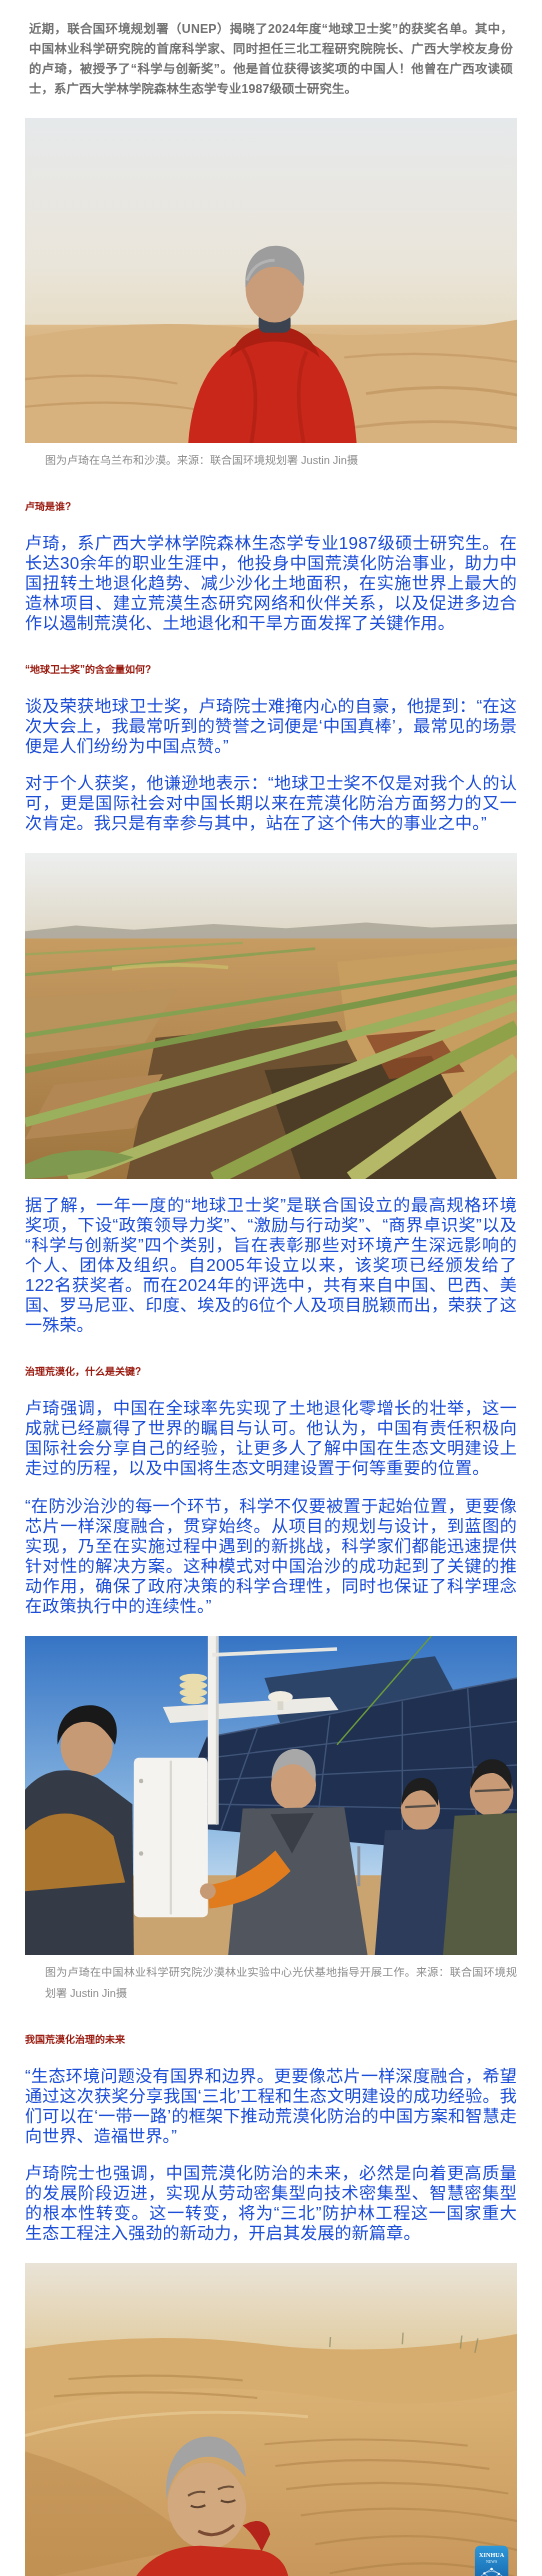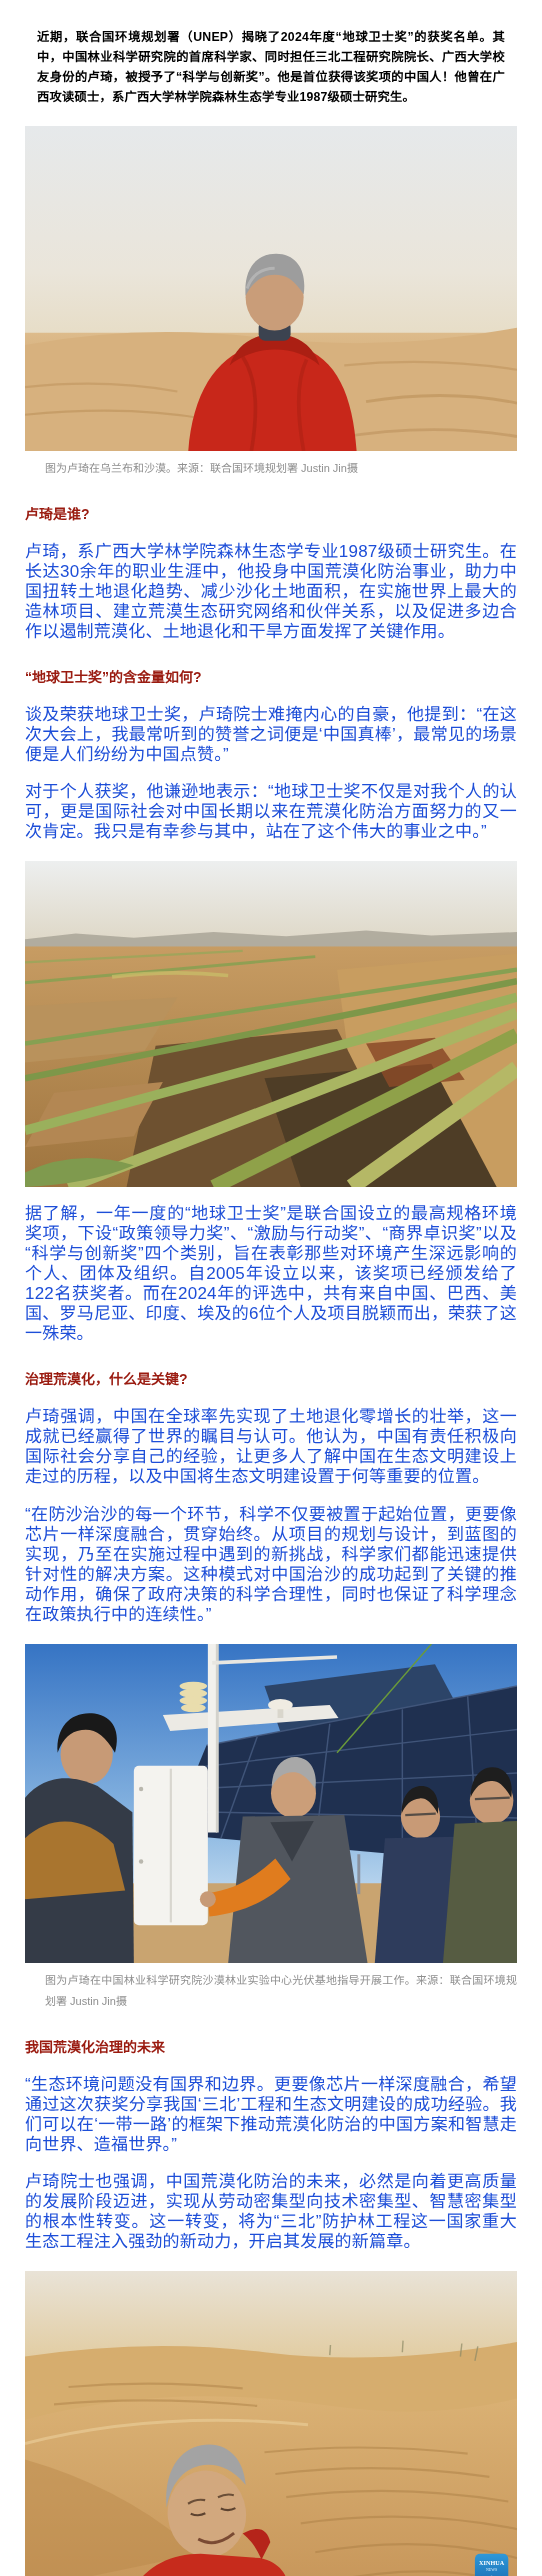--- a/index.html
+++ b/index.html
@@ -1,23 +1,23 @@
 <!DOCTYPE html>
 <html lang="zh-CN" style="font-size:11.6px"><head>
 <meta charset="utf-8">
 <style>
   html,body{margin:0;padding:0;background:#ffffff;}
   .page{width:542px;min-height:2576px;margin:0 auto;background:#ffffff;
         font-family:"Liberation Sans","DejaVu Sans",sans-serif;}
   .content{box-sizing:border-box;padding:14.5px 25px 29px 25px;}
-  .intro{color:#000000;font-weight:700;font-size:12.3px;line-height:20px;
-         text-align:justify;letter-spacing:0.2px;margin:12px;}
+  .intro{color:#737373;font-weight:700;font-size:12.3px;line-height:20px;
+         text-align:justify;letter-spacing:0.2px;margin:4px;}
   p.body{color:#1d4ed8;font-size:17px;line-height:20px;text-align:justify;
          letter-spacing:0.2px;margin:17.4px 0 0 0;}
-  h2.sec{color:#9a1b10;font-size:14px;line-height:19.6px;font-weight:700;margin:26px 0 0 0;}
+  h2.sec{color:#9a1b10;font-size:10px;line-height:19.6px;font-weight:700;margin:26px 0 0 0;}
   figure.photo{margin:19px 0 0 0;}
   .photo-box{width:100%;overflow:hidden;background:#ddd;}
   .h448{height:325px}.h450{height:326px}.h440{height:319px}
   .photo-box svg{display:block;width:100%;height:100%;}
   figcaption{color:#8f8f8f;font-size:11px;line-height:21px;text-align:justify;margin-top:7.2px;margin-left:20px;}
 </style>
 </head>
 <body>
 
 <div class="page">

